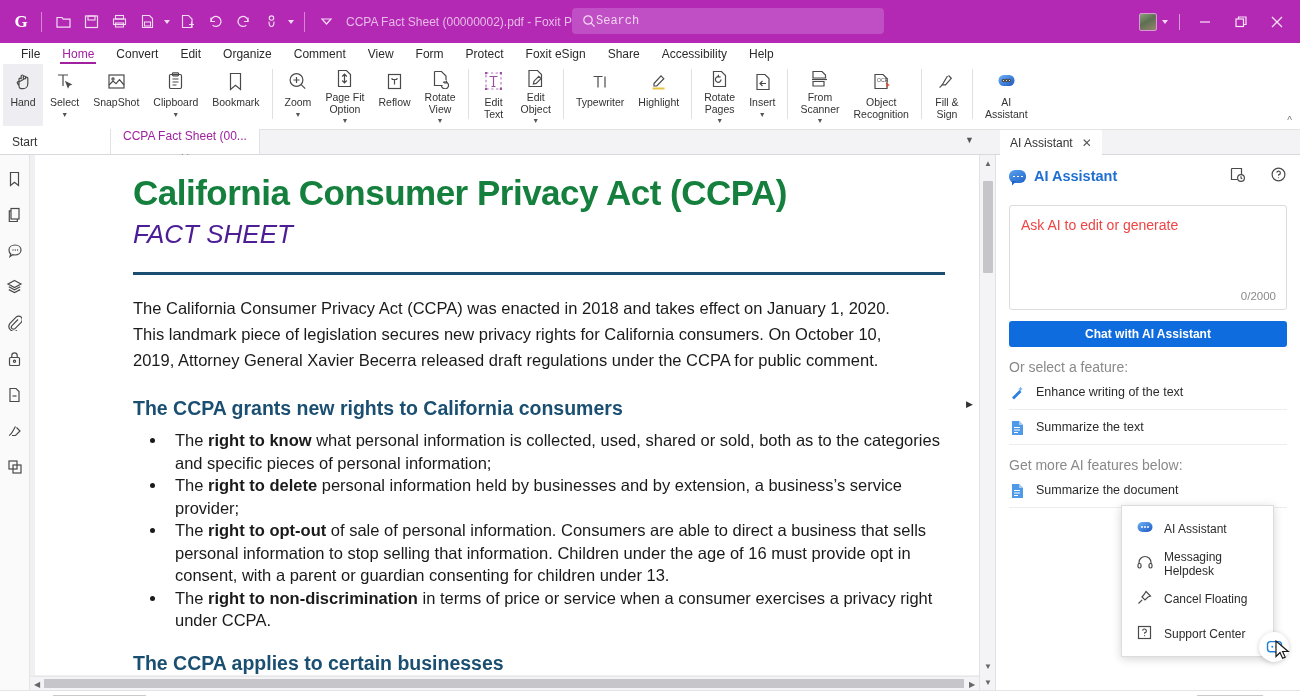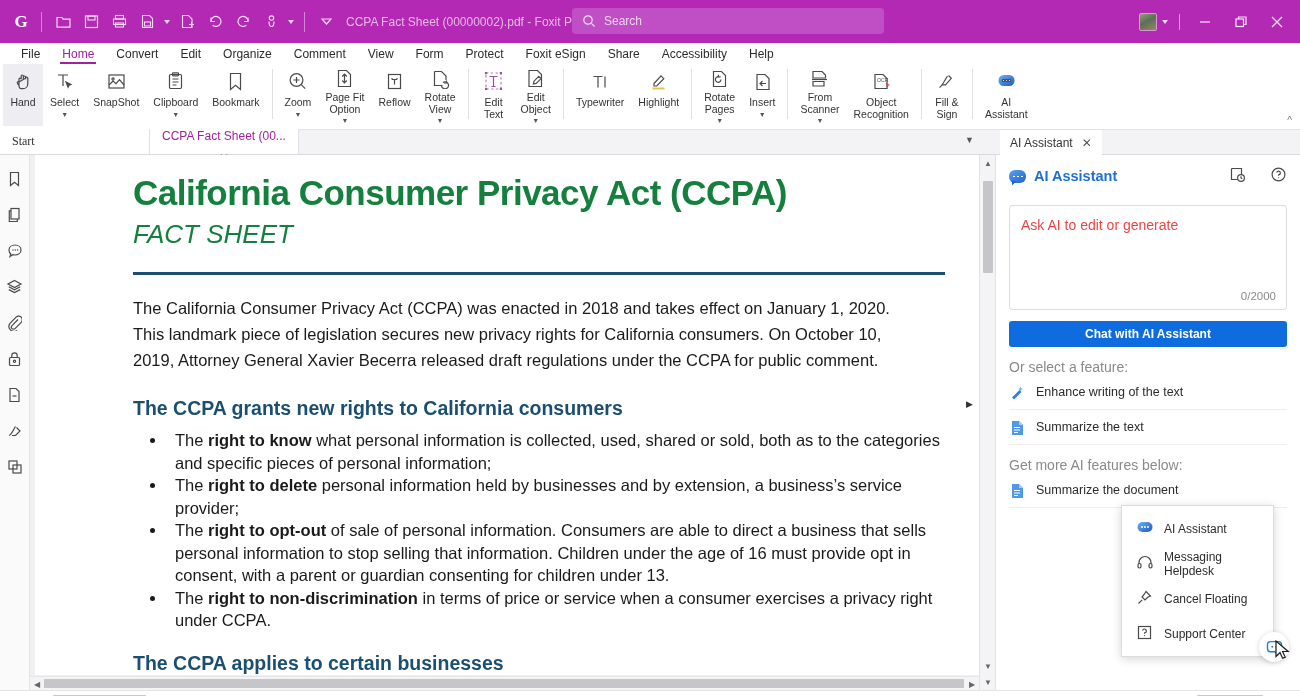--- a/index.html
+++ b/index.html
@@ -21,21 +21,21 @@
   .tb-sep{ width:1px;height:20px;background:#d982d9; margin:0 7px;}
   .tb-ico{ width:28px;height:28px; display:flex;align-items:center;justify-content:center;
      border-radius:3px; cursor:default;}
   .tb-ico svg{ display:block; }
   .tb-caret{ width:12px;height:28px;display:flex;align-items:center;justify-content:center;}
   .tb-caret:after{content:"";border-left:3.5px solid transparent;border-right:3.5px solid transparent;border-top:4px solid #f2d9f2;}
   .tb-title{ color:#e7bbe7; font-size:12px; margin-left:6px; white-space:nowrap;}
   .tb-search{
     position:absolute; left:572px; top:8px; width:312px;height:26px;
     background:#c04ec4; border-radius:4px; display:flex;align-items:center;
-    padding-left:10px; gap:8px;
+    padding-left:10px; font-family:Liberation Mono, monospace;
   }
   .tb-search span{ color:#f0d5f0; font-size:12px;}
   .tb-right{ position:absolute; right:6px; top:0; height:43px; display:flex;align-items:center; gap:2px;}
   .avatar{ width:18px;height:18px;border-radius:2px;
     background:linear-gradient(150deg,#8aa07a,#5d6f52 45%,#97856d);
     border:1px solid #d79ad7;}
   .win-btn{ width:34px;height:43px;display:flex;align-items:center;justify-content:center;}
   .vline{width:1px;height:16px;background:#d79ad7;margin:0 6px;}
 
   
@@ -55,41 +55,41 @@
   .rb-lb{ font-size:10.5px; color:#333; text-align:center; line-height:11.5px; margin-top:3px;
      white-space:pre-line;}
   .rb-div{ width:1px; height:50px; background:#e0e0e0; margin:5px 5px 0;}
   .collapse{ position:absolute; right:8px; bottom:3px; color:#777; font-size:10px;}
 
   
   .tabstrip{ height:25px; background:#f3f3f5; display:flex; align-items:flex-end; position:relative;
     border-bottom:1px solid #d8d8dd;}
   .dtab{ height:25px; display:flex;align-items:center; padding:0 12px; font-size:12px;
     color:#333; background:#fff; border-right:1px solid #e2e2e6; }
-  .dtab.start{ width:150px;font-family:Liberation Serif, serif; }
+  .dtab.start{ width:111px; }
   .dtab.act{ color:#a0219f; display:flex; gap:8px; align-items:center;flex-direction:column;}
   .dtab .x{ font-size:12px; color:#555;}
   .tabstrip .dd{ position:absolute; right:326px; top:5px; }
   .panel-tabs{ position:absolute; right:0; top:0; width:300px; height:25px; display:flex; align-items:flex-end;}
   .ptab{height:25px;display:flex;align-items:center;gap:9px;padding:0 10px 0 10px;background:#fff;font-size:12px;color:#333;}
 
   
   .main{ display:flex; height:535px; }
   .lsb{ width:30px; background:#fafafa; border-right:1px solid #e4e4e4;
        display:flex;flex-direction:column; align-items:center; padding-top:10px; gap:8px; position:relative;}
   .lsb-i{ width:26px;height:28px;display:flex;align-items:center;justify-content:center;}
   .lsb-arrow{ position:absolute; left:34px; top:238px; font-size:9px; color:#333;}
 
   .docwrap{ flex:1; background:#f0f0f2; position:relative; overflow:hidden;}
   .page{ position:absolute; left:5px; top:0; width:945px; height:520px; background:#fff;
      overflow:hidden;}
   .doc-pad{ padding:18px 40px 0 98px; }
   h1.doctitle{ font-family:"Liberation Sans",sans-serif; font-size:35px; color:#15803d;
      font-weight:bold; letter-spacing:-0.5px; line-height:40px;}
-  .factsheet{ font-size:26px; color:#15803d; font-style:italic; font-weight:300; margin-top:6px;
+  .factsheet{ font-size:26px; color:#4c1d95; font-style:italic; font-weight:300; margin-top:6px;
      font-family:"Liberation Sans",sans-serif;}
   .seal{ position:absolute; right:58px; top:15px; width:108px;height:108px; border-radius:50%;
      background:radial-gradient(circle at 38% 33%, #9fa8ae 0%, #7b858c 42%, #5c666d 70%, #47525a 100%);
      border:2px solid #7c868d; box-shadow:inset 0 0 0 9px rgba(225,229,232,0.92), 0 0 0 1px #9aa3a9;
      overflow:hidden;}
   .seal .inner{ position:absolute; inset:11px; border-radius:50%;
      background:radial-gradient(circle at 40% 30%, #8e979e, #5a646b 75%);}
   .seal .lib{ position:absolute; top:30px; left:50px; width:56px; color:#e6eaec;
      font-family:"Liberation Serif",serif; font-style:italic; font-size:8px; line-height:9.5px; text-align:center;}
   .seal .scale{ position:absolute; bottom:30px; left:52px; width:40px; height:24px;}

